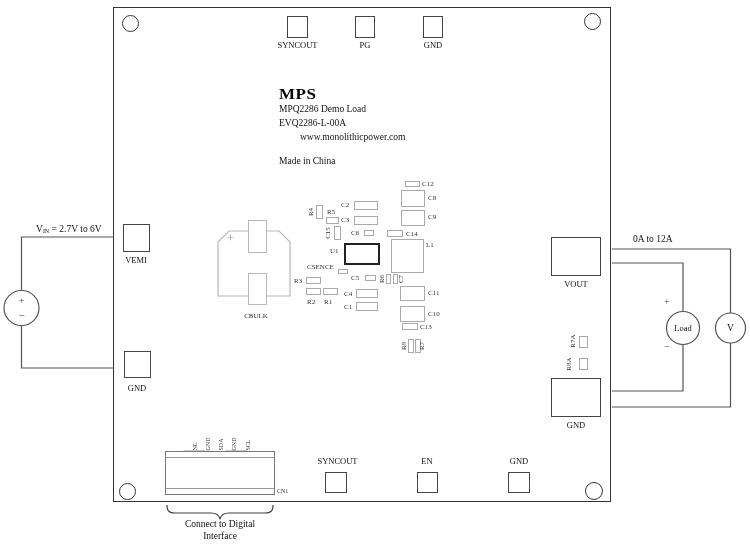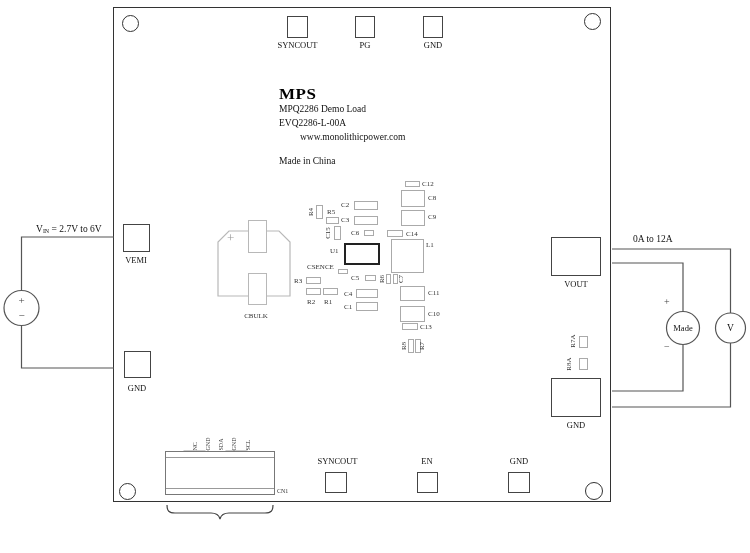--- a/index.html
+++ b/index.html
@@ -162,32 +162,36 @@
   <div class="comp" style="left:579px;top:336px;width:9px;height:12px;"></div>
   <div class="vlbl" style="left:563px;top:337px;">R7A</div>
   <div class="comp" style="left:579px;top:358px;width:9px;height:12px;"></div>
   <div class="vlbl" style="left:559px;top:360px;">R8A</div>
   <div class="pad" style="left:551px;top:378px;width:50px;height:39px;"></div>
   <div class="padlbl" style="left:556px;top:421px;width:40px;">GND</div>
 
   <div class="extlbl" style="left:633px;top:234px;">0A to 12A</div>
   <div class="sign" style="left:664px;top:297px;">+</div>
   <div class="sign" style="left:664px;top:342px;">−</div>
-  <div class="extlbl" style="left:668px;top:323px;width:30px;text-align:center;font-size:8.5px;">Made</div>
+  <div class="extlbl" style="left:668px;top:323px;width:30px;text-align:center;font-size:8.5px;">Load</div>
   <div class="extlbl" style="left:720px;top:323px;width:21px;text-align:center;">V</div>
 
   <div class="comp" style="left:165px;top:451px;width:110px;height:44px;border-color:#777;z-index:3;"></div>
   <div class="cn1line" style="left:166px;top:457px;width:108px;"></div>
   <div class="cn1line" style="left:166px;top:488px;width:108px;"></div>
   <div class="lbl" style="left:277px;top:487px;font-size:6px;">CN1</div>
   <div class="pinlbl" style="left:183px;top:435px;">NC</div>
   <div class="pinlbl" style="left:196px;top:435px;">GND</div>
   <div class="pinlbl" style="left:209px;top:435px;">SDA</div>
   <div class="pinlbl" style="left:222px;top:435px;">GND</div>
   <div class="pinlbl" style="left:236px;top:435px;">SCL</div>
+  <div class="extlbl" style="left:170px;top:518px;width:100px;text-align:center;font-size:9.5px;line-height:12px;">
+    <div>Connect to Digital</div>
+    <div>Interface</div>
+  </div>
 
   <div class="padlbl" style="left:315px;top:457px;width:45px;">SYNCOUT</div>
   <div class="pad" style="left:325px;top:472px;width:22px;height:21px;"></div>
   <div class="padlbl" style="left:407px;top:457px;width:40px;">EN</div>
   <div class="pad" style="left:417px;top:472px;width:21px;height:21px;"></div>
   <div class="padlbl" style="left:499px;top:457px;width:40px;">GND</div>
   <div class="pad" style="left:508px;top:472px;width:22px;height:21px;"></div>
 
 </div>
 

